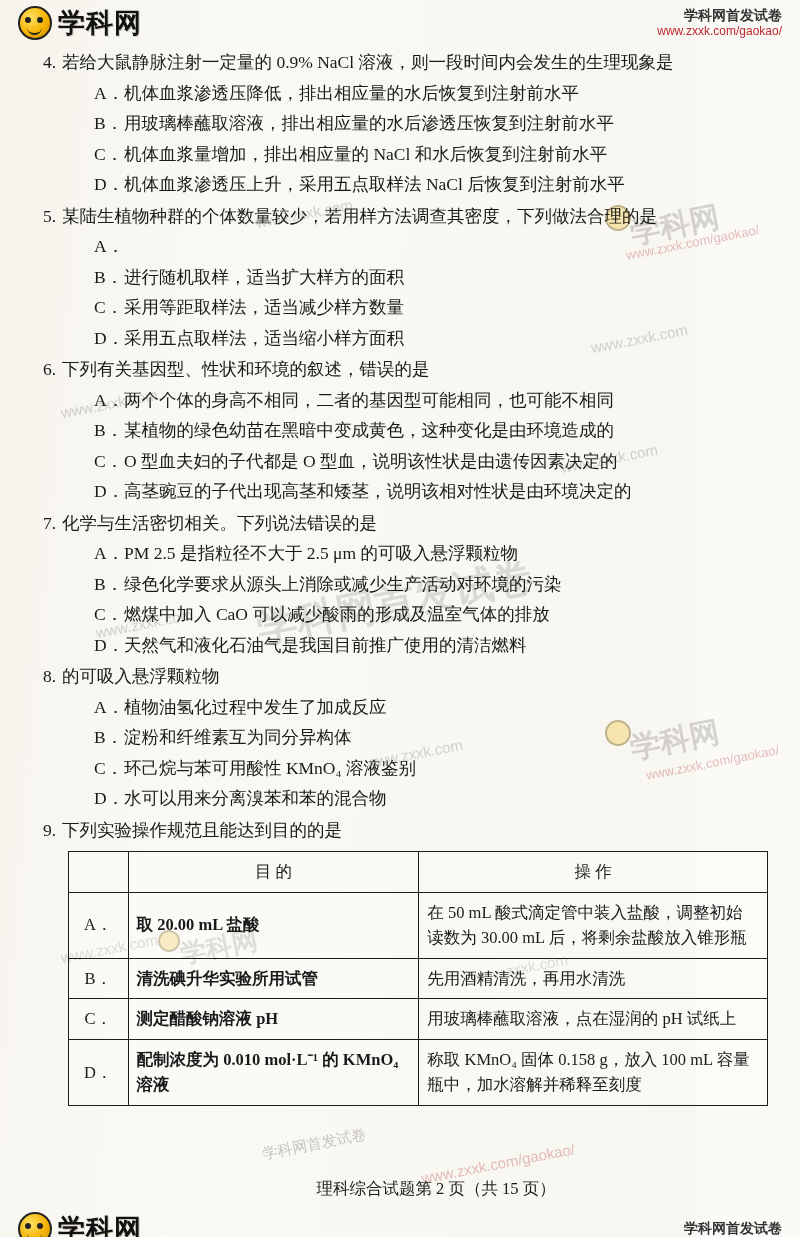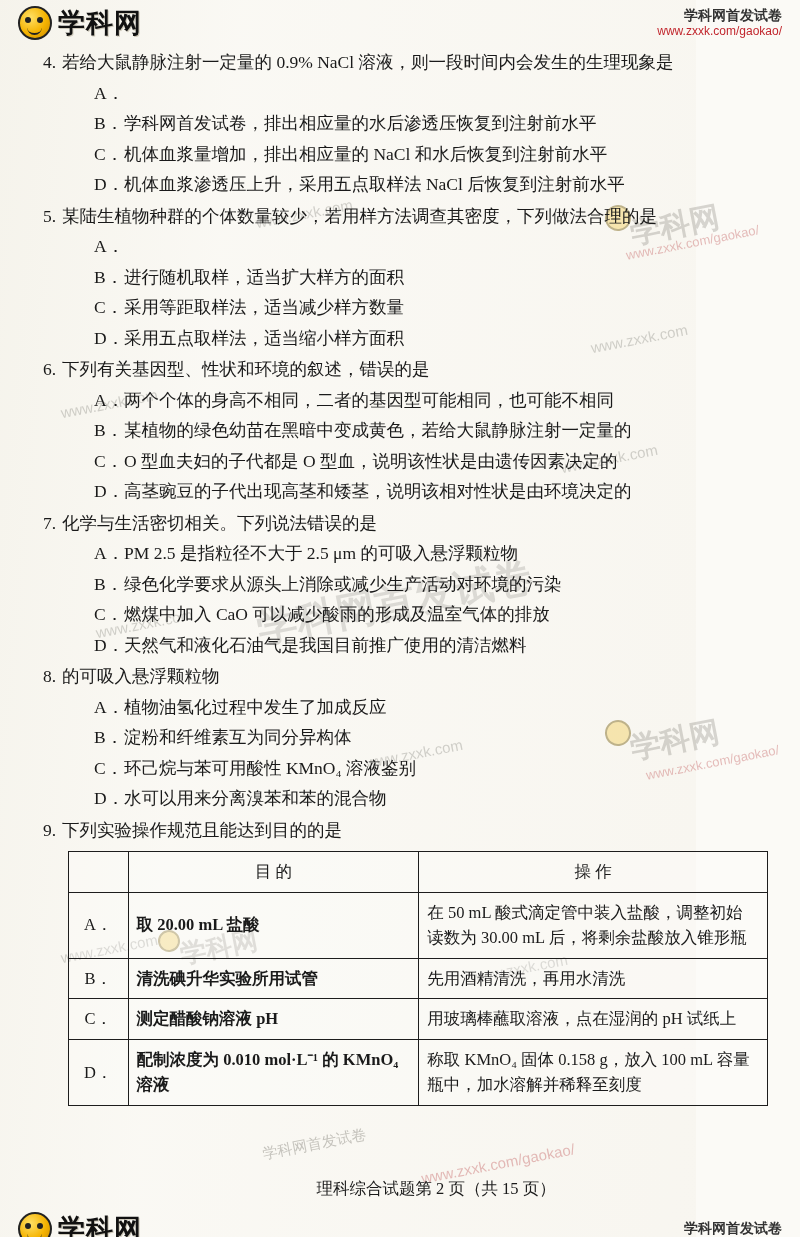--- a/index.html
+++ b/index.html
@@ -239,26 +239,27 @@
 
   <div class="content">
 
     <div class="q">
       <div class="q-num">4.</div>
       <div class="q-stem">若给大鼠静脉注射一定量的 0.9% NaCl 溶液，则一段时间内会发生的生理现象是</div>
     </div>
     <div class="opt">
       <div class="opt-row">
         <span class="opt-lab">A．</span>
+        <span>机体血浆渗透压降低，排出相应量的水后恢复到注射前水平</span>
       </div>
     </div>
     <div class="opt">
       <div class="opt-row">
         <span class="opt-lab">B．</span>
-        <span>学科网首发试卷，排出相应量的水后渗透压恢复到注射前水平</span>
+        <span>用玻璃棒蘸取溶液，排出相应量的水后渗透压恢复到注射前水平</span>
       </div>
     </div>
     <div class="opt">
       <div class="opt-row">
         <span class="opt-lab">C．</span>
         <span>机体血浆量增加，排出相应量的 NaCl 和水后恢复到注射前水平</span>
       </div>
     </div>
     <div class="opt">
       <div class="opt-row">
@@ -301,21 +302,21 @@
     </div>
     <div class="opt">
       <div class="opt-row">
         <span class="opt-lab">A．</span>
         <span>两个个体的身高不相同，二者的基因型可能相同，也可能不相同</span>
       </div>
     </div>
     <div class="opt">
       <div class="opt-row">
         <span class="opt-lab">B．</span>
-        <span>某植物的绿色幼苗在黑暗中变成黄色，若给大鼠静脉注射一定量的</span>
+        <span>某植物的绿色幼苗在黑暗中变成黄色，这种变化是由环境造成的</span>
       </div>
     </div>
     <div class="opt">
       <div class="opt-row">
         <span class="opt-lab">C．</span>
         <span>O 型血夫妇的子代都是 O 型血，说明该性状是由遗传因素决定的</span>
       </div>
     </div>
     <div class="opt">
       <div class="opt-row">

